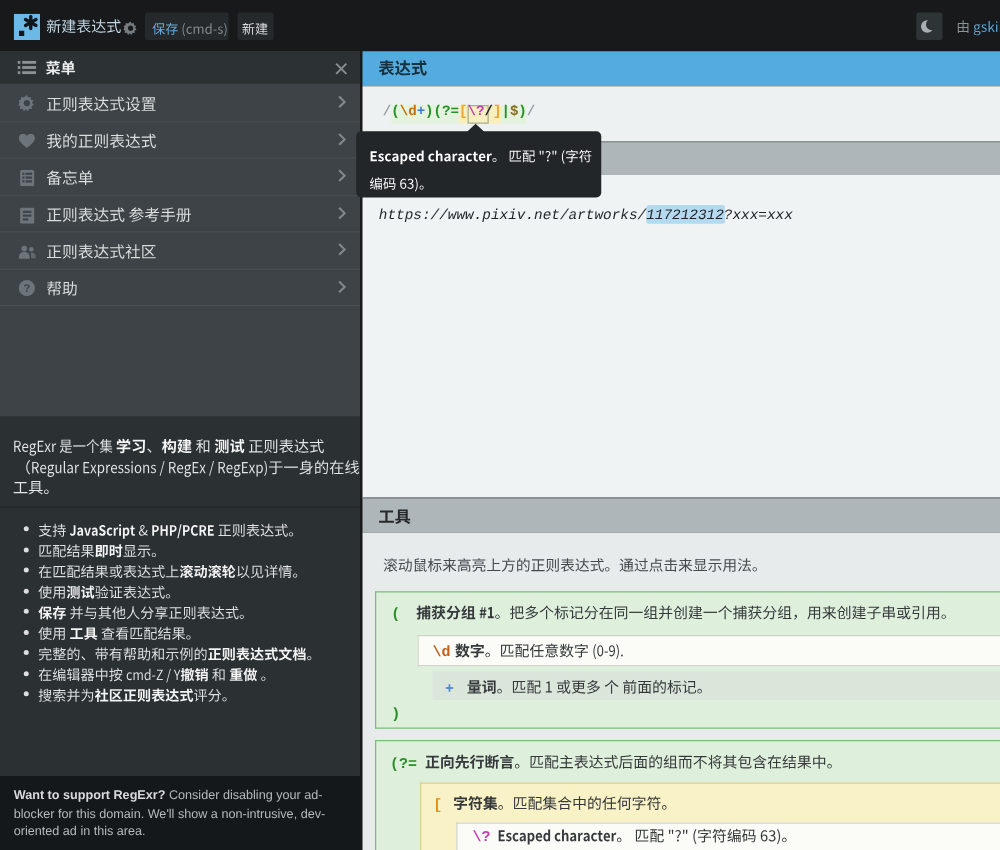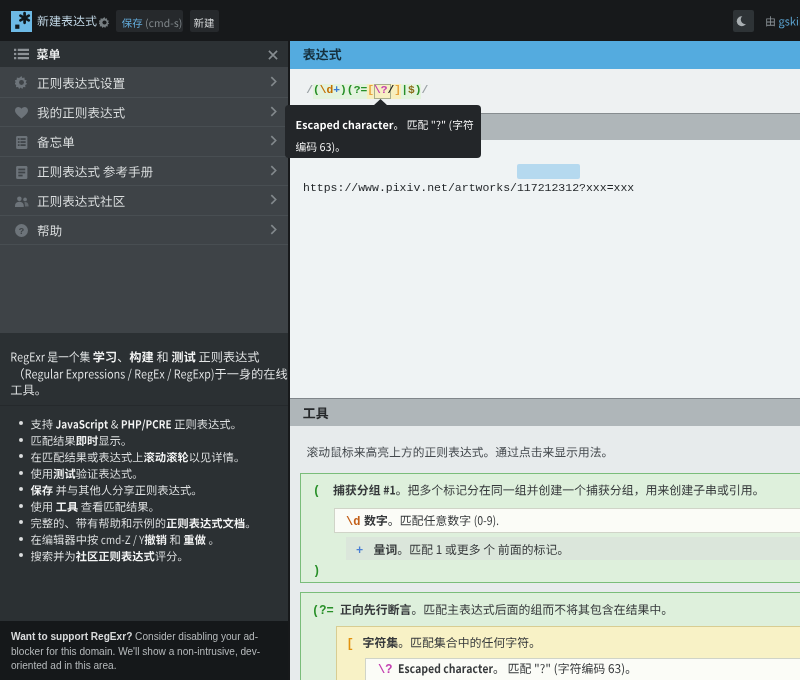--- a/index.html
+++ b/index.html
@@ -163,21 +163,21 @@
   
   <div class="abs" style="left:313px;top:84px;width:54.2px;height:15px;background:#e3f3de;"></div>
   <div class="abs" style="left:367.2px;top:84px;width:34px;height:15px;background:#f7efbe;"></div>
   <div class="abs" style="left:401.2px;top:84px;width:20.2px;height:15px;background:#e3f3de;"></div>
   <div class="abs" style="left:373.6px;top:83.5px;width:17.6px;height:15.8px;background:#f7efc2;border:1px solid #a8ad8a;"></div>
   
   <div class="abs mono" style="left:306.2px;top:84.5px;font-size:11.3px;font-weight:bold;letter-spacing:0;line-height:11px;white-space:pre;"><span style="color:#9aa1a5">/</span><span style="color:#278f27">(</span><span style="color:#c36f00">\d</span><span style="color:#3b7ad3">+</span><span style="color:#278f27">)(?=</span><span style="color:#e8a33d">[</span><span style="color:#c33fb0">\?</span><span style="color:#1c1e1f">/</span><span style="color:#e8a33d">]</span><span style="color:#278f27">|</span><span style="color:#8a6d1a">$</span><span style="color:#278f27">)</span><span style="color:#9aa1a5">/</span></div>
 
   
   <div class="abs" style="left:516.5px;top:164px;width:63.5px;height:15px;background:#b5d9ef;border-radius:2px;"></div>
-  <div class="abs mono" style="left:303px;top:181px;font-size:11.5px;color:#1f2326;white-space:pre;">https://www.pixiv.net/artworks/117212312?xxx=xxx</div>
+  <div class="abs mono" style="left:303px;top:166px;font-size:11.5px;color:#1f2326;white-space:pre;font-style:italic;">https://www.pixiv.net/artworks/117212312?xxx=xxx</div>
 
   
   
   <div class="abs" style="left:300px;top:473px;width:500px;height:110px;background:#def0dc;border:1.5px solid #7abd7a;border-right:none;"></div>
   <div class="abs" style="left:334px;top:508px;width:466px;height:25px;background:#fbfcf7;border:1px solid #d0d4c8;border-right:none;"></div>
   <div class="abs" style="left:346px;top:537px;width:454px;height:23px;background:#dbe6db;"></div>
   
   <div class="abs" style="left:300px;top:592px;width:500px;height:88px;background:#def0dc;border:1.5px solid #7abd7a;border-right:none;border-bottom:none;"></div>
   <div class="abs" style="left:336px;top:626px;width:464px;height:54px;background:#f8f2c6;border:1.5px solid #d8cd92;border-right:none;border-bottom:none;"></div>
   <div class="abs" style="left:365px;top:658px;width:435px;height:22px;background:#fbfcf7;border:1px solid #d0d4c8;border-right:none;border-bottom:none;"></div>

